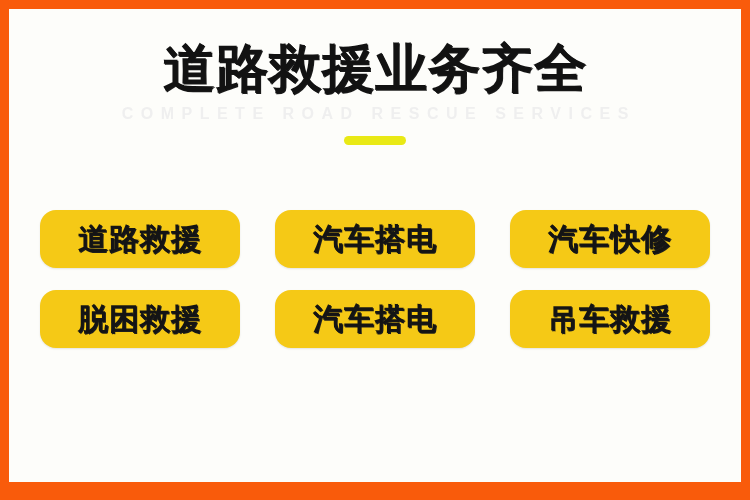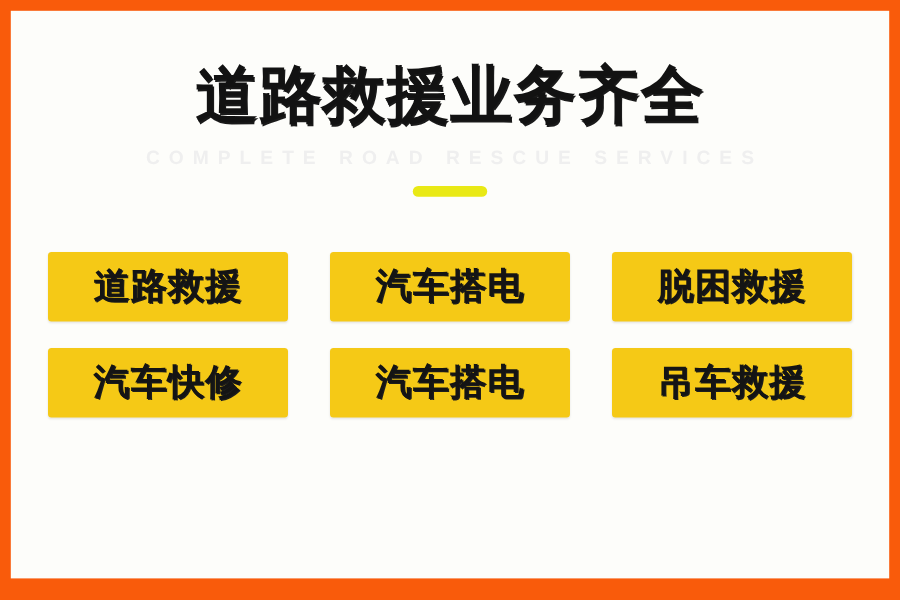--- a/index.html
+++ b/index.html
@@ -42,21 +42,21 @@
     text-align: center;
   }
 
   .title {
     font-family: "DejaVu Sans", "Liberation Sans", sans-serif;
     font-size: 52px;
     font-weight: bold;
     line-height: 1.06;
     color: #121212;
     letter-spacing: 1px;
-    margin: 16px;
+    margin: 4px;
     white-space: nowrap;
     text-shadow: 1px 1px 0 #1a1a1a;
   }
 
   .subtitle {
     margin: 9px 0 0 0;
     font-family: "Liberation Sans", "DejaVu Sans", sans-serif;
     font-size: 16px;
     font-weight: bold;
     letter-spacing: 7.5px;
@@ -82,21 +82,21 @@
     display: grid;
     grid-template-columns: repeat(3, 200px);
     grid-auto-rows: 58px;
     column-gap: 34px;
     row-gap: 22px;
     justify-content: space-between;
   }
 
   .pill {
     background: #f5c916;
-    border-radius: 3px;
+    border-radius: 16px;
     display: flex;
     align-items: center;
     justify-content: center;
     box-shadow: 0 1px 2px rgba(0,0,0,0.10);
     user-select: none;
   }
 
   .pill-label {
     font-family: "DejaVu Sans", "Liberation Sans", sans-serif;
     font-size: 30px;
@@ -125,25 +125,25 @@
       <div class="pill">
         <span class="pill-label">道路救援</span>
       </div>
 
       <div class="pill">
         <span class="pill-label">汽车搭电</span>
       </div>
 
 
       <div class="pill">
-        <span class="pill-label">脱困救援</span>
+        <span class="pill-label">汽车快修</span>
       </div>
 
       <div class="pill">
-        <span class="pill-label">汽车快修</span>
+        <span class="pill-label">脱困救援</span>
       </div>
 
 
 
       <div class="pill">
         <span class="pill-label">汽车搭电</span>
       </div>
 
       <div class="pill">
         <span class="pill-label">吊车救援</span>

